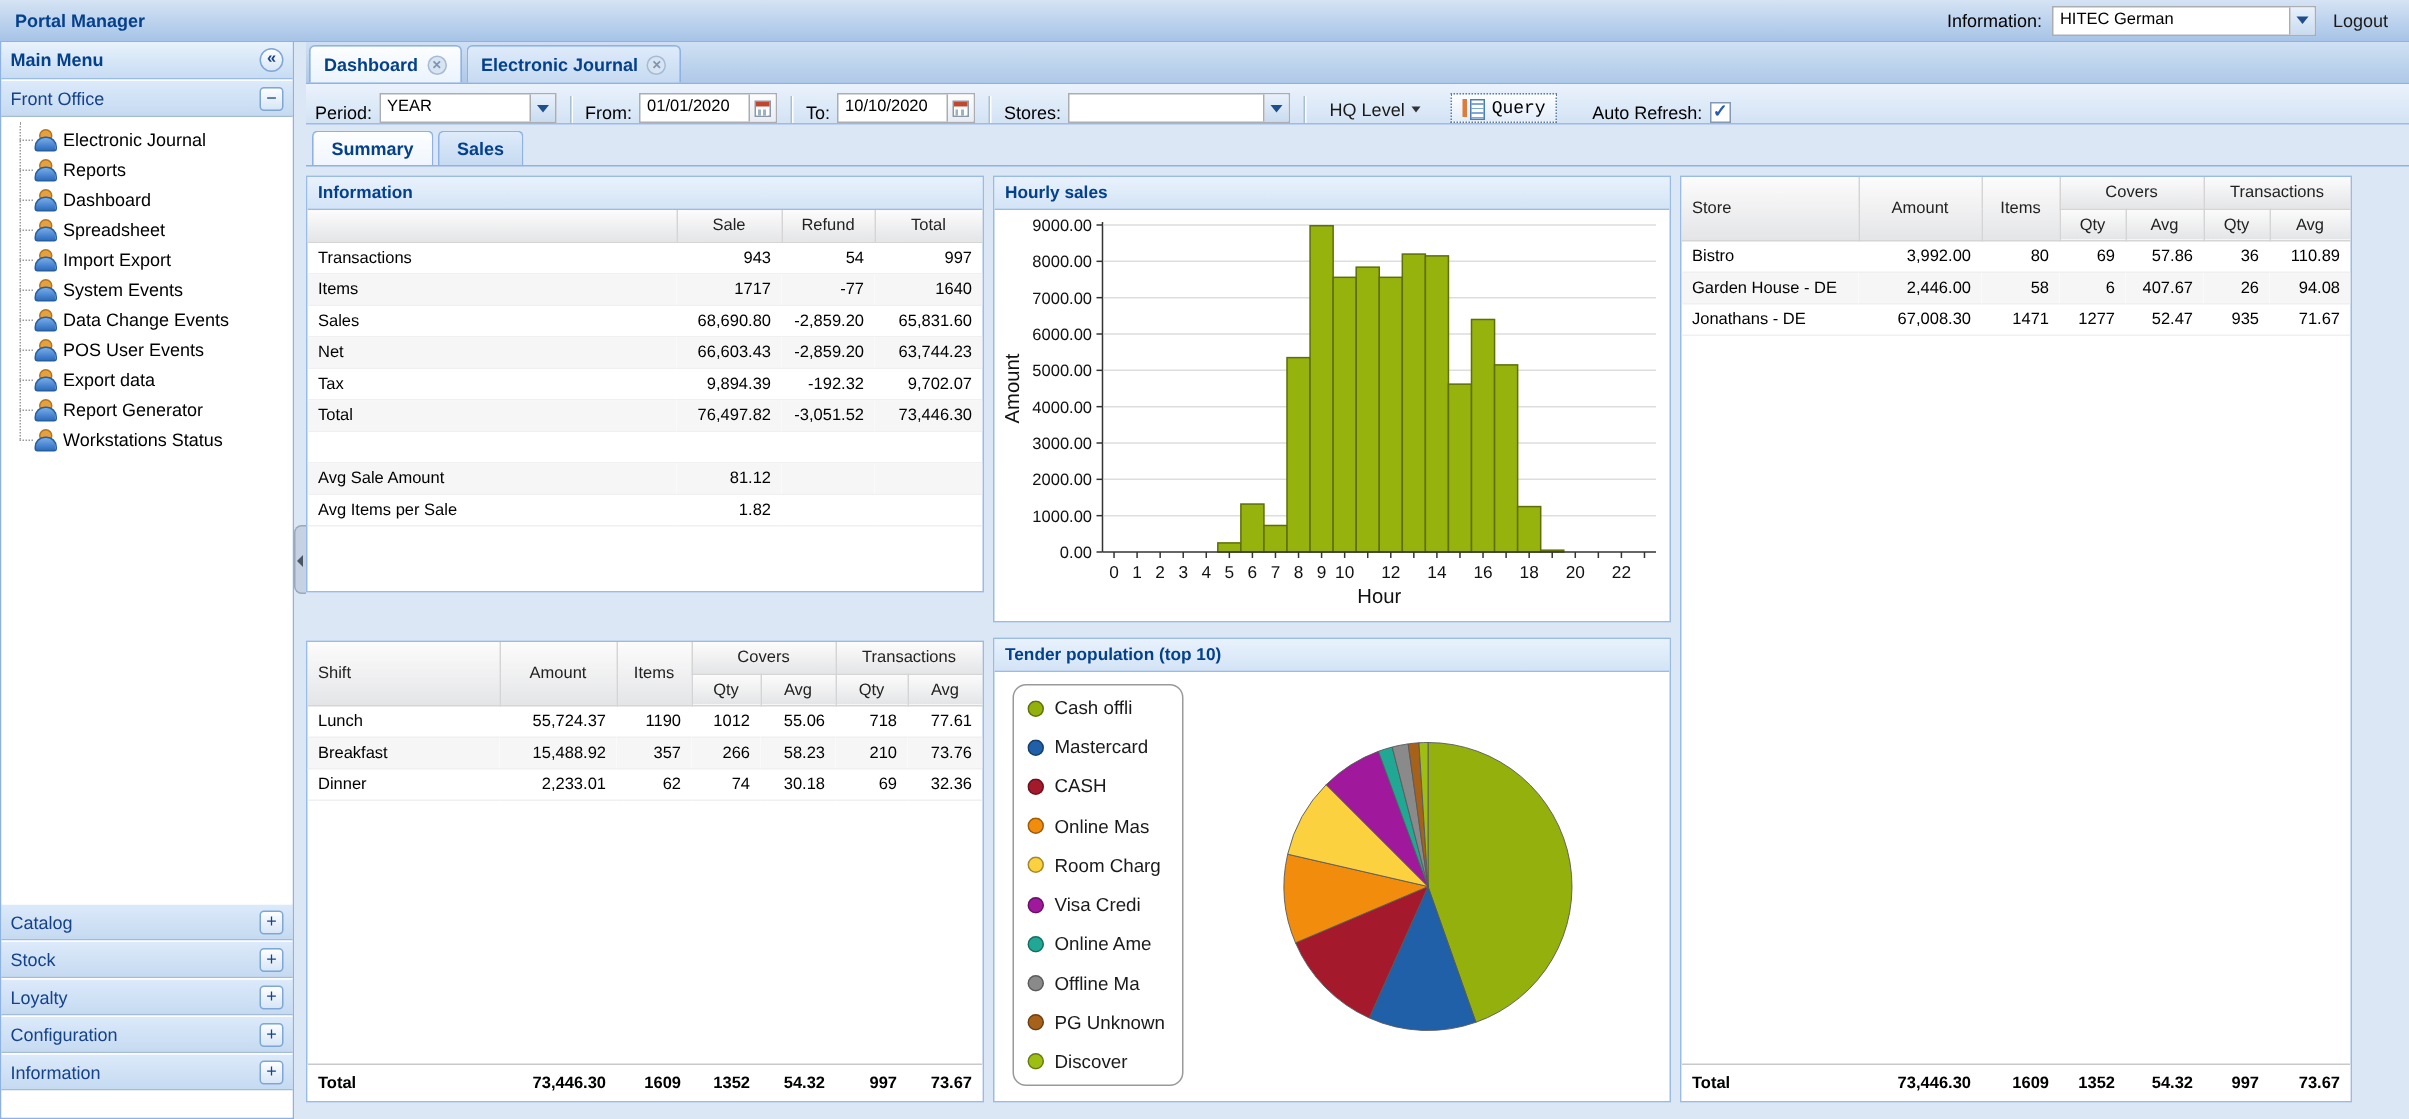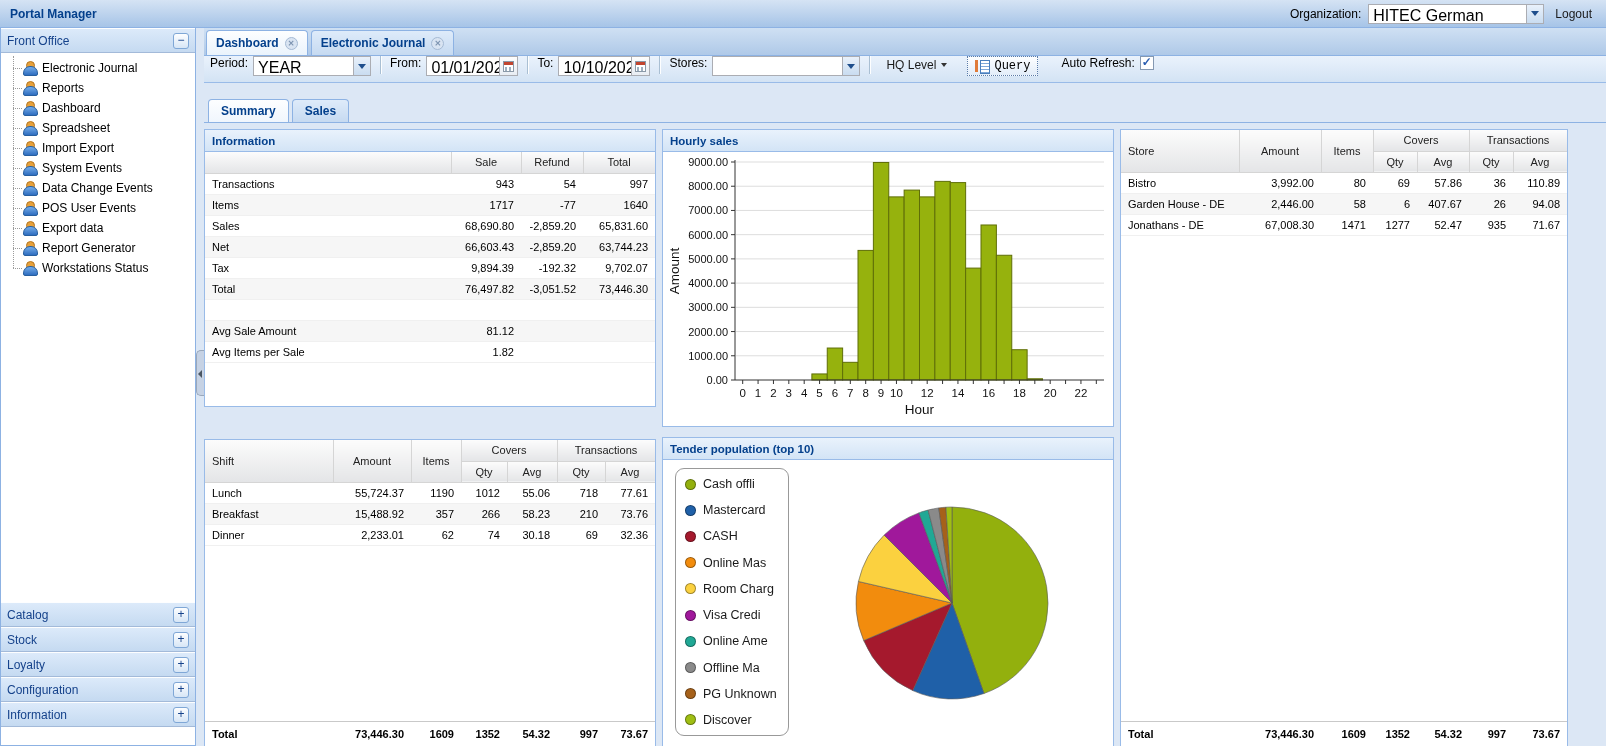--- a/index.html
+++ b/index.html
@@ -8,21 +8,21 @@
 
   
   .topbar { height:28px; display:flex; align-items:center; padding:0 10px;
             background:linear-gradient(#D5E3F4,#A6C4E7); border-bottom:1px solid #8DB2E3; }
   .app-title { font-weight:bold; color:#04408C; font-size:12px; }
   .topbar-right { margin-left:auto; display:flex; align-items:center; gap:7px; font-size:12px; }
   .logout { color:#1a1a1a; cursor:pointer; padding:0 4px; }
 
   
   .combo { display:flex; height:20px; background:#fff; border:1px solid #ABADB3; }
-  .combo-text { flex:1; padding:2px 4px; font-size:16px; white-space:nowrap; overflow:hidden; }
+  .combo-text { flex:1; padding:2px 4px; font-size:11px; white-space:nowrap; overflow:hidden; }
   .combo-trigger { width:17px; border-left:1px solid #ABADB3;
                    background:linear-gradient(#E9F1FB,#C9DCF0); display:flex; align-items:center; justify-content:center; cursor:pointer; }
   .tri { width:0; height:0; border-left:4px solid transparent; border-right:4px solid transparent; border-top:5px solid #1E4E8C; }
   .datefield { display:flex; height:20px; background:#fff; border:1px solid #ABADB3; }
   .date-trigger { width:18px; border-left:1px solid #ABADB3; background:linear-gradient(#FDFDFD,#E8EDF3);
                   display:flex; align-items:center; justify-content:center; cursor:pointer; }
   .cal { width:11px; height:11px; border:1px solid #8A99A8; background:#fff; position:relative; }
   .cal::before { content:""; position:absolute; left:0; right:0; top:0; height:3px; background:#C2452F; }
   .cal::after { content:""; position:absolute; left:1px; right:1px; top:5px; height:4px;
                 background:repeating-linear-gradient(90deg,#9FB0C0 0 2px,#fff 2px 4px); }
@@ -67,36 +67,36 @@
   .tabstrip { height:28px; flex:0 0 28px; background:linear-gradient(#CFE0F3,#AFC9E8); border-bottom:1px solid #8DB2E3;
               display:flex; align-items:flex-end; padding:0 2px; gap:3px; }
   .tab { height:25px; display:flex; align-items:center; gap:6px; padding:0 9px; border:1px solid #8DB2E3; border-bottom:none;
          border-radius:4px 4px 0 0; background:linear-gradient(#DEEBFA,#C6DAF1); color:#04408C; font-weight:bold;
          font-size:12px; cursor:pointer; }
   .tab.active { background:linear-gradient(#FDFEFF,#EAF3FC); }
   .tab-close { width:13px; height:13px; border-radius:7px; background:#D9E4F2; border:1px solid #A5BAD4;
                color:#7E95B2; font-size:8px; line-height:11px; text-align:center; cursor:pointer; }
 
   .toolbar { height:27px; flex:0 0 27px; background:linear-gradient(#EAF2FC,#D3E3F4); border-bottom:1px solid #99BBE8;
-             display:flex; align-items:flex-start; padding:0 6px; gap:5px; font-size:12px; }
+             display:flex; align-items:flex-end; padding:0 6px; gap:5px; font-size:12px; }
   .tb-label { white-space:nowrap; }
   .vsep { width:1px; height:18px; background:#A9BFD3; box-shadow:1px 0 0 #FDFEFF; margin:0 4px; }
   .hq-btn { display:flex; align-items:center; gap:5px; padding:2px 7px; cursor:pointer; color:#1a1a1a; }
   .dtri { width:0; height:0; border-left:3px solid transparent; border-right:3px solid transparent; border-top:4px solid #333; }
   .query-btn { display:flex; align-items:center; gap:5px; border:1px dotted #5A7BA8; padding:2px 7px;
                background:linear-gradient(#FDFEFF,#E2EDF9); cursor:pointer; margin-left:8px;font-family:Liberation Mono, monospace; }
   .query-icon { width:14px; height:14px; position:relative; }
   .query-icon::before { content:""; position:absolute; left:0; top:1px; width:3px; height:12px; background:#E07B39; }
   .query-icon::after { content:""; position:absolute; left:5px; top:1px; width:8px; height:12px; border:1px solid #4A7EBB;
                        background:repeating-linear-gradient(#fff 0 2px, #7FA8D9 2px 3px); }
   .checkbox { width:14px; height:14px; border:1px solid #8599B2; background:#fff; color:#2A5DB0; font-weight:bold;
               font-size:12px; line-height:11px; text-align:center; cursor:pointer; }
 
   .subtabs { height:26px; flex:0 0 26px; display:flex; align-items:flex-end; gap:3px; padding:0 4px;
-             border-bottom:1px solid #8DB2E3; margin-top:14px; }
+             border-bottom:1px solid #8DB2E3; margin-top:2px; }
   .subtab { height:23px; display:flex; align-items:center; padding:0 12px; border:1px solid #8DB2E3; border-bottom:none;
             border-radius:4px 4px 0 0; background:linear-gradient(#DEEBFA,#C6DAF1); color:#04408C; font-weight:bold;
             font-size:12px; cursor:pointer; }
   .subtab.active { background:linear-gradient(#FDFEFF,#F0F6FD); }
 
   .content { flex:1; display:flex; gap:6px; padding-top:6px; }
   .col { display:flex; flex-direction:column; height:618px; }
 
   
   .panel { background:#fff; border:1px solid #99BBE8; display:flex; flex-direction:column; overflow:hidden; }
@@ -125,34 +125,38 @@
   .legend-item { display:flex; align-items:center; gap:7px; }
   .legend-dot { width:11px; height:11px; border-radius:50%; border:1px solid rgba(0,0,0,0.35); flex:0 0 11px; }
   .legend-label { font-size:12.5px; color:#1a1a1a; white-space:nowrap; }
 </style>
 </head>
 <body>
 
 <div class="topbar">
   <span class="app-title">Portal Manager</span>
   <div class="topbar-right">
-    <span>Organization:</span>
+    <span>Information:</span>
     <div class="combo" style="width:176px">
       <span class="combo-text">HITEC German</span>
       <span class="combo-trigger">
           <i class="tri"></i>
         </span>
     </div>
     <span class="logout">Logout</span>
   </div>
 </div>
 
 <div class="layout">
 
   <div class="sidebar">
+    <div class="sidebar-header">
+      <span>Main Menu</span>
+      <span class="collapse-btn">«</span>
+    </div>
     <div class="group-header">
       <span>Front Office</span>
       <span class="pm-btn">−</span>
     </div>
     <div class="tree">
       <div class="tree-items" id="sidebar-tree-items">
           <div class="tree-item">
             <span class="person-icon"></span>
             <span>Electronic Journal</span>
           </div>

